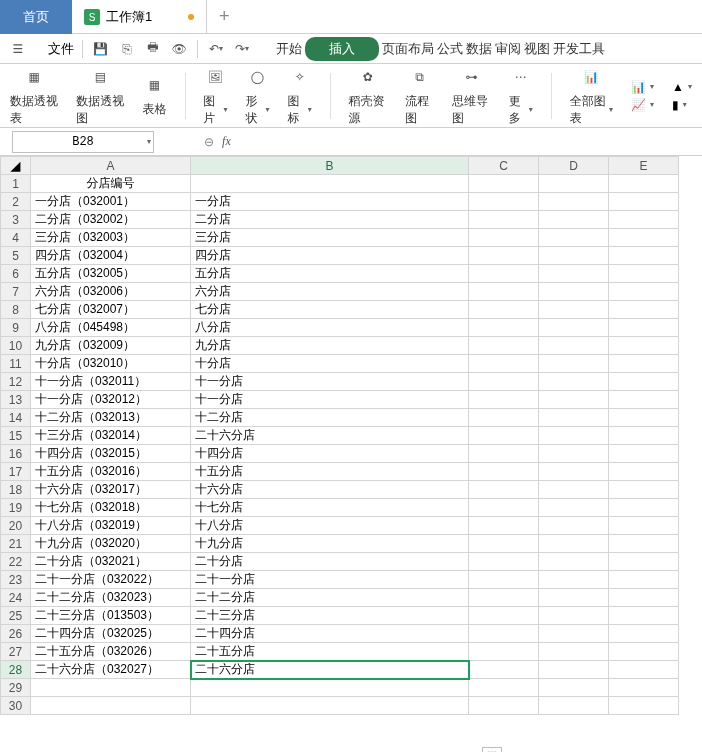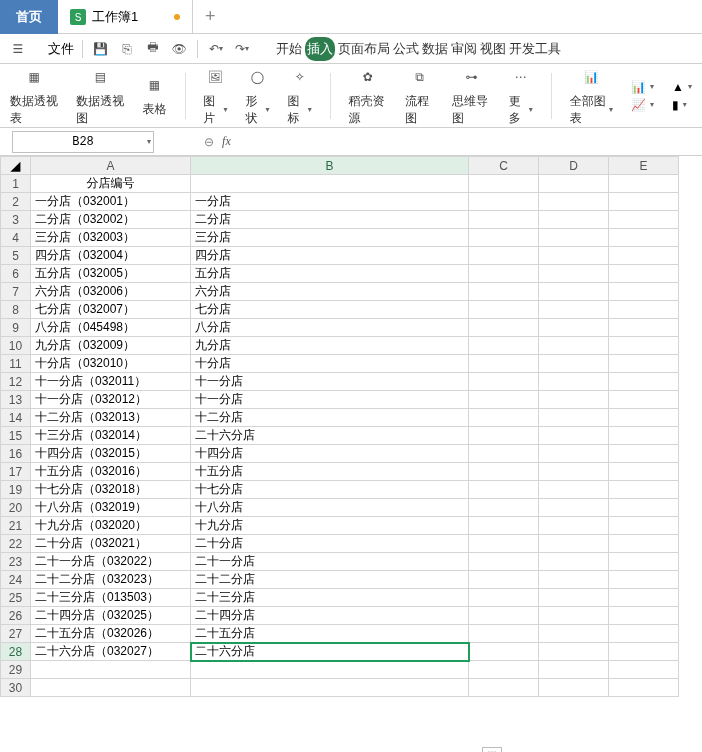--- a/index.html
+++ b/index.html
@@ -1,34 +1,34 @@
 <!DOCTYPE html>
 <html><head>
 <meta charset="utf-8">
 <style>
 * { box-sizing: border-box; margin: 0; padding: 0; font-family: "Microsoft YaHei", sans-serif; }
 body { font-size: 12px; background: #fff; width: 702px; height: 752px; overflow: hidden; position: relative; }
 
 
 .title-bar { height: 34px; background: #fff; display: flex; align-items: center; border-bottom: 1px solid #d0d0d0; }
-.home-tab { background: #4a7ebb; color: #fff; width: 58px; height: 34px; display: flex; align-items: center; justify-content: center; font-size: 13px; font-weight: bold; }
+.home-tab { background: #4a7ebb; color: #fff; width: 72px; height: 34px; display: flex; align-items: center; justify-content: center; font-size: 13px; }
 .file-tab { display: flex; align-items: center; height: 34px; padding: 0 12px; gap: 6px; border-right: 1px solid #d0d0d0; }
 .file-tab svg { width: 16px; height: 16px; }
 .file-tab-label { font-size: 13px; }
 .dirty-dot { width: 6px; height: 6px; border-radius: 50%; background: #f0a020; margin-left: 30px; }
 .new-tab { width: 34px; display: flex; align-items: center; justify-content: center; font-size: 18px; color: #888; }
 
 
 .qat-row { height: 30px; display: flex; align-items: center; padding: 0 8px; gap: 6px; border-bottom: 1px solid #d0d0d0; }
 .qat-icon { width: 20px; height: 20px; display: flex; align-items: center; justify-content: center; color: #555; }
 .qat-sep { width: 1px; height: 18px; background: #d0d0d0; margin: 0 2px; }
 .qat-label { font-size: 13px; margin-left: 14px; }
 .menu-tabs { display: flex; gap: 3px; margin-left: 18px; font-size: 13px; align-items: center; }
 .menu-tab { color: #333; }
-.menu-tab.active { background: #2e7d4f; color: #fff; padding: 3px 2px; border-radius: 10px; }
+.menu-tab.active { background: #2e7d4f; color: #fff; padding: 3px 24px; border-radius: 10px; }
 
 
 .ribbon { height: 64px; border-bottom: 1px solid #d0d0d0; display: flex; align-items: center; padding: 4px 10px; gap: 18px; }
 .ribbon-item { display: flex; flex-direction: column; align-items: center; gap: 4px; font-size: 12px; color: #333; }
 .ribbon-icon { width: 24px; height: 24px; display: flex; align-items: center; justify-content: center; color: #555; }
 .ribbon-label { display: flex; align-items: center; gap: 2px; }
 .rsep { width: 1px; height: 46px; background: #e0e0e0; }
 .ribbon-small { display: flex; flex-direction: column; gap: 4px; }
 .ribbon-small-item { display: flex; align-items: center; gap: 4px; font-size: 12px; }
 
@@ -326,20 +326,28 @@
   <td class="col-E"></td>
         </tr>
         <tr class="row-17">
           <th class="row-hdr">17</th>
   <td class="col-A">十五分店（032016）</td>
   <td class="col-B">十五分店</td>
   <td class="col-C"></td>
   <td class="col-D"></td>
   <td class="col-E"></td>
         </tr>
+        <tr class="row-18">
+          <th class="row-hdr">18</th>
+  <td class="col-A">十六分店（032017）</td>
+  <td class="col-B">十六分店</td>
+  <td class="col-C"></td>
+  <td class="col-D"></td>
+  <td class="col-E"></td>
+        </tr>
         <tr class="row-19">
           <th class="row-hdr">19</th>
   <td class="col-A">十七分店（032018）</td>
   <td class="col-B">十七分店</td>
   <td class="col-C"></td>
   <td class="col-D"></td>
   <td class="col-E"></td>
         </tr>
         <tr class="row-20">
           <th class="row-hdr">20</th>

